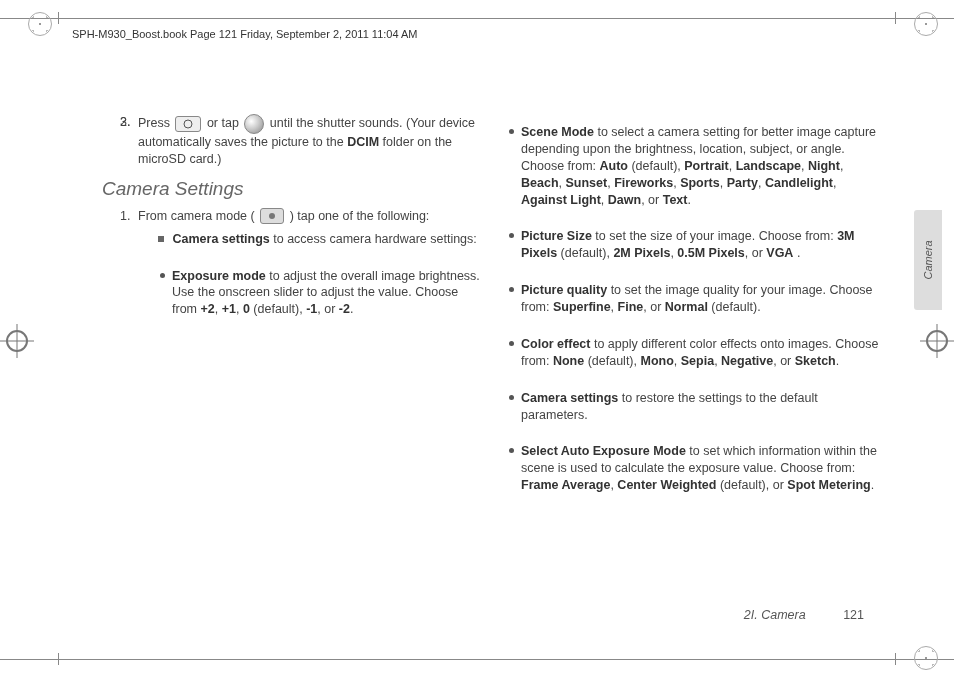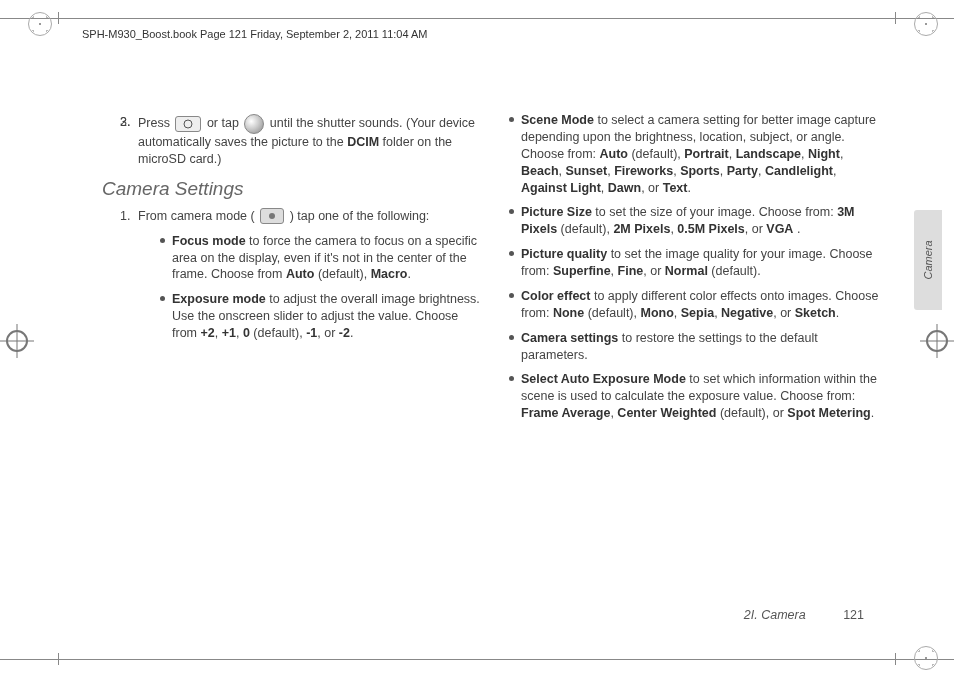--- a/index.html
+++ b/index.html
@@ -43,37 +43,37 @@
                 radial-gradient(circle at 20% 20%, #bbb 1px, transparent 1px),
                 radial-gradient(circle at 80% 20%, #bbb 1px, transparent 1px),
                 radial-gradient(circle at 20% 80%, #bbb 1px, transparent 1px),
                 radial-gradient(circle at 80% 80%, #bbb 1px, transparent 1px);
     border:1px solid #aaa; border-radius:50%;
   }
   .rosette-tl { top:12px; left:28px; }
   .rosette-tr { top:12px; right:16px; }
   .rosette-br { bottom:12px; right:16px; }
   .header-text {
-    position:absolute; top:28px; left:82px; font-size:11px; color:#333;
+    position:absolute; top:28px; left:72px; font-size:11px; color:#333;
   }
   .page-body {
     position:absolute; top:104px; left:110px; width:770px; height:480px;
     display:flex; gap:28px;
   }
   .col { flex:1; }
   ol { list-style:none; padding-left:14px; }
   ol > li { margin-bottom:10px; position:relative; line-height:1.35; padding-left:14px; }
   .num { position:absolute; left:-4px; top:0; }
   .heading {
     font-style:italic; font-size:19px; color:#666; font-weight:normal;
     margin:10px 0 8px -8px;
   }
   .sq-bullet { display:inline-block; width:6px; height:6px; background:#666; margin-right:5px; vertical-align:1px; }
   .sub1 { padding-left:20px; margin-top:6px; line-height:1.35; }
-  .sub2 { padding-left:34px; margin-top:8px; line-height:1.35; position:relative; }
+  .sub2 { padding-left:34px; margin-top:20px; line-height:1.35; position:relative; }
   .dot { position:absolute; left:22px; top:5px; width:5px; height:5px; border-radius:50%; background:#555; }
   b { font-weight:bold; color:#333; }
   .inline-icon {
     display:inline-block; vertical-align:middle;
     border:1px solid #888; border-radius:3px;
     width:26px; height:16px; background:#eee;
     position:relative; margin:0 2px;
   }
   .inline-icon.cam::after {
     content:""; position:absolute; left:50%; top:50%; width:7px; height:7px;
@@ -146,28 +146,26 @@
 
     <div class="heading">Camera Settings</div>
 
     <ol>
       <li>
         <span class="num">1.</span>
         <span>From camera mode (</span>
         <span class="inline-icon smallcam"></span>
         <span>) tap one of the following:</span>
 
-
-        <div class="sub2">
-          <span class="dot"></span>
-          <b>Focus mode</b>
-          <span> to force the camera to focus on a specific area on the display, even if it's not in the center of the frame. Choose from </span>
-          <b>Auto</b><span> (default), </span>
-          <b>Macro</b><span>.</span>
+        <div class="sub1">
+          <span class="sq-bullet"></span>
+          <b>Camera settings</b>
+          <span> to access camera hardware settings:</span>
         </div>
+
 
         <div class="sub2">
           <span class="dot"></span>
           <b>Exposure mode</b>
           <span> to adjust the overall image brightness. Use the onscreen slider to adjust the value. Choose from </span>
           <b>+2</b><span>, </span>
           <b>+1</b><span>, </span>
           <b>0</b><span> (default), </span>
           <b>-1</b><span>, or </span>
           <b>-2</b><span>.</span>

